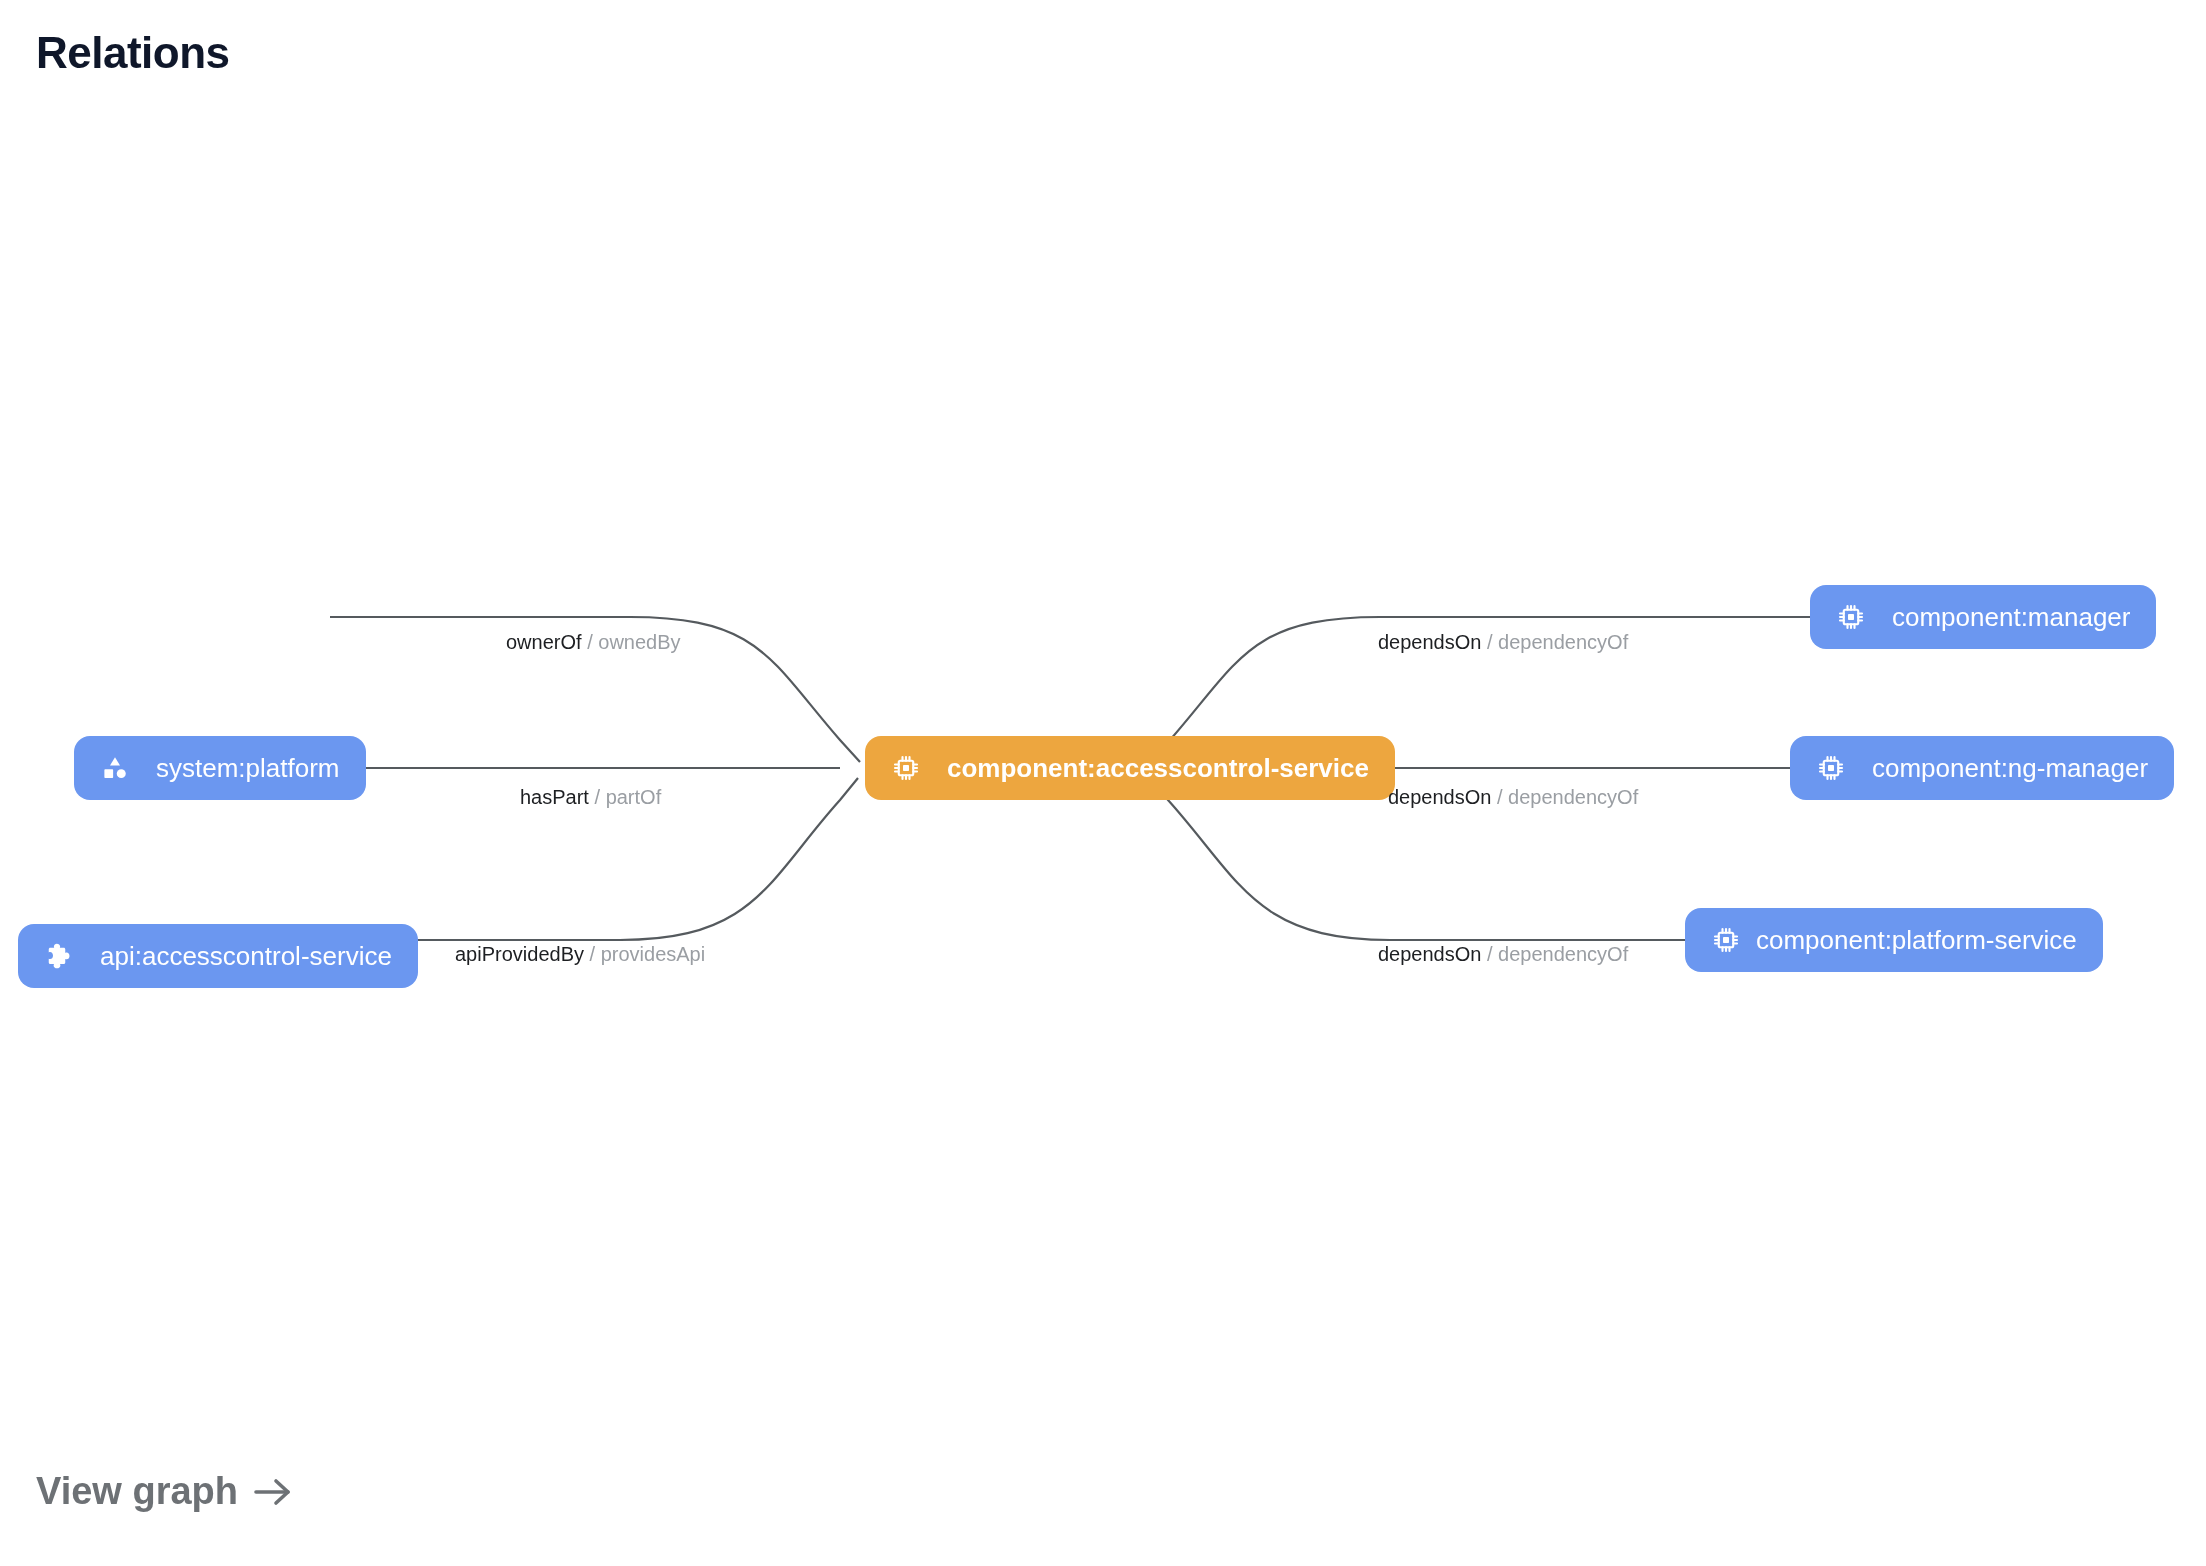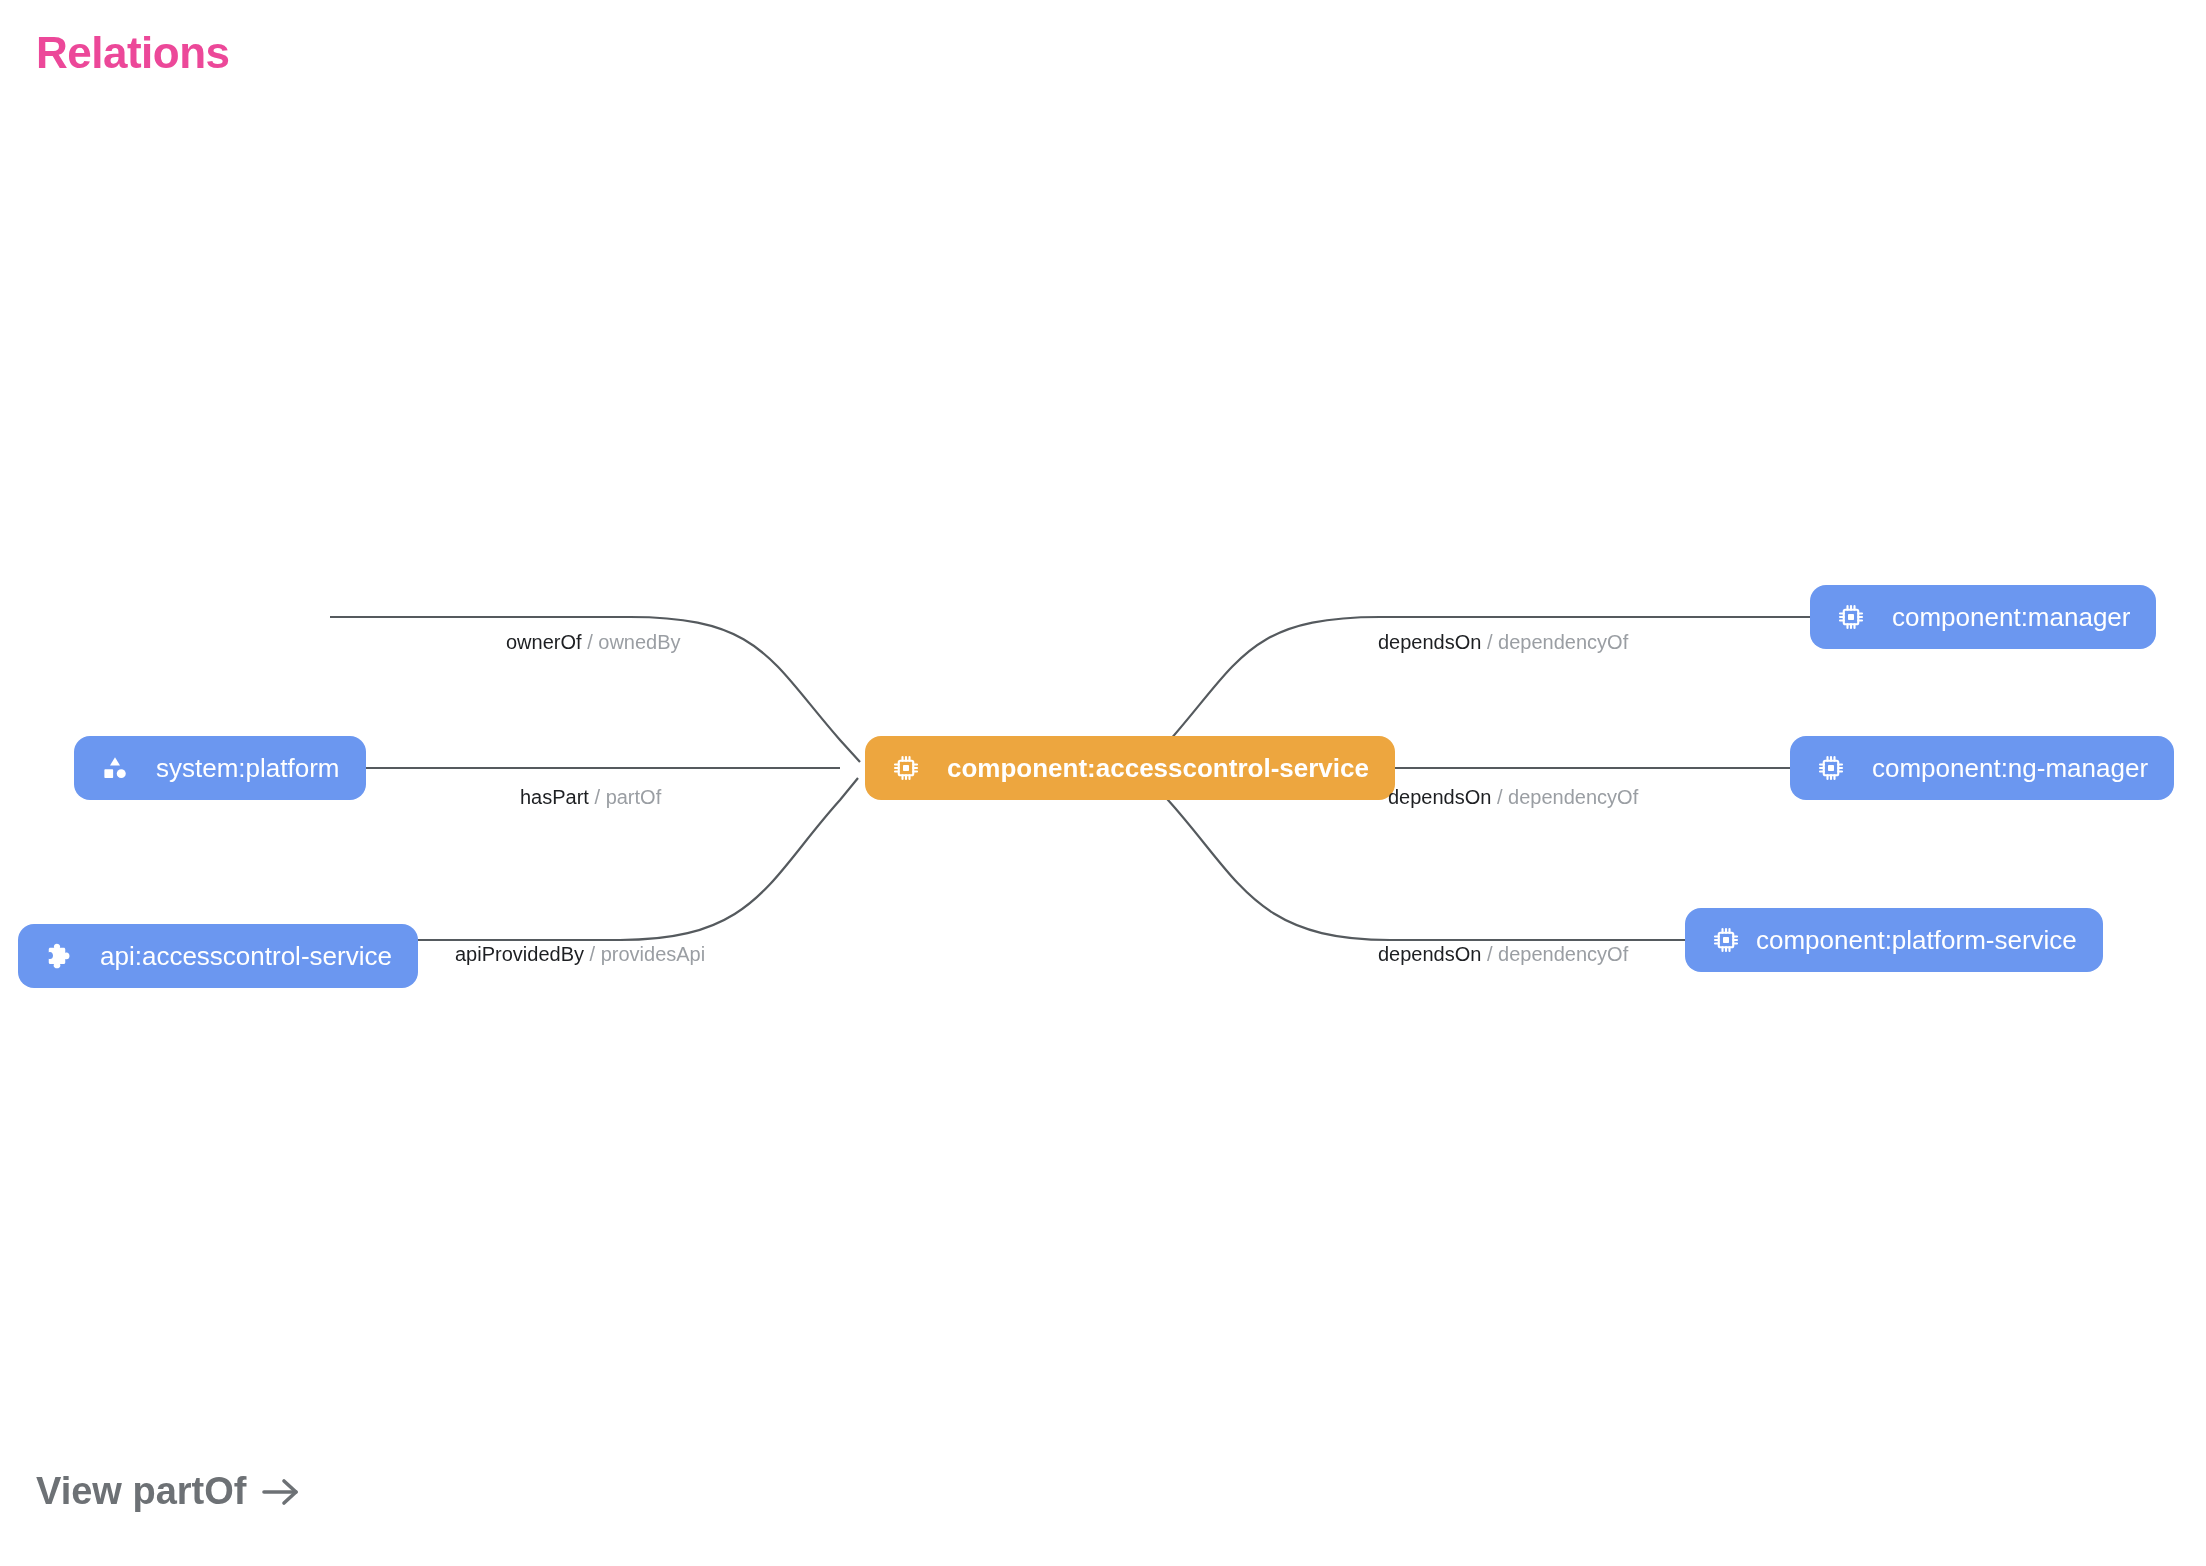--- a/index.html
+++ b/index.html
@@ -16,21 +16,21 @@
     overflow: hidden;
   }
 
   
   #page-title {
     position: absolute;
     left: 36px;
     top: 28px;
     font-size: 44px;
     font-weight: bold;
-    color: #ec4899;
+    color: #0f172a;
     letter-spacing: -0.5px;
     white-space: nowrap;
   }
 
   
   #graph-canvas {
     position: absolute;
     left: 0;
     top: 0;
     width: 2206px;
@@ -249,20 +249,20 @@
 
   <div class="edge-label" id="label-dependson-3">
     <span>dependsOn</span>
     <span class="sep"> / </span>
     <span class="rev">dependencyOf</span>
   </div>
 
 </div>
 
 <a id="view-graph-link" href="#">
-  <span>View partOf</span>
+  <span>View graph</span>
   <span class="arrow">
     <svg width="42" height="34" viewBox="0 0 42 34" fill="none" stroke="#6d7175" stroke-width="3.6" stroke-linecap="round" stroke-linejoin="round">
       <path d="M4 17 H36"></path>
       <path d="M24 6 L36 17 L24 28"></path>
     </svg>
   </span>
 </a>
 
 </body></html>

